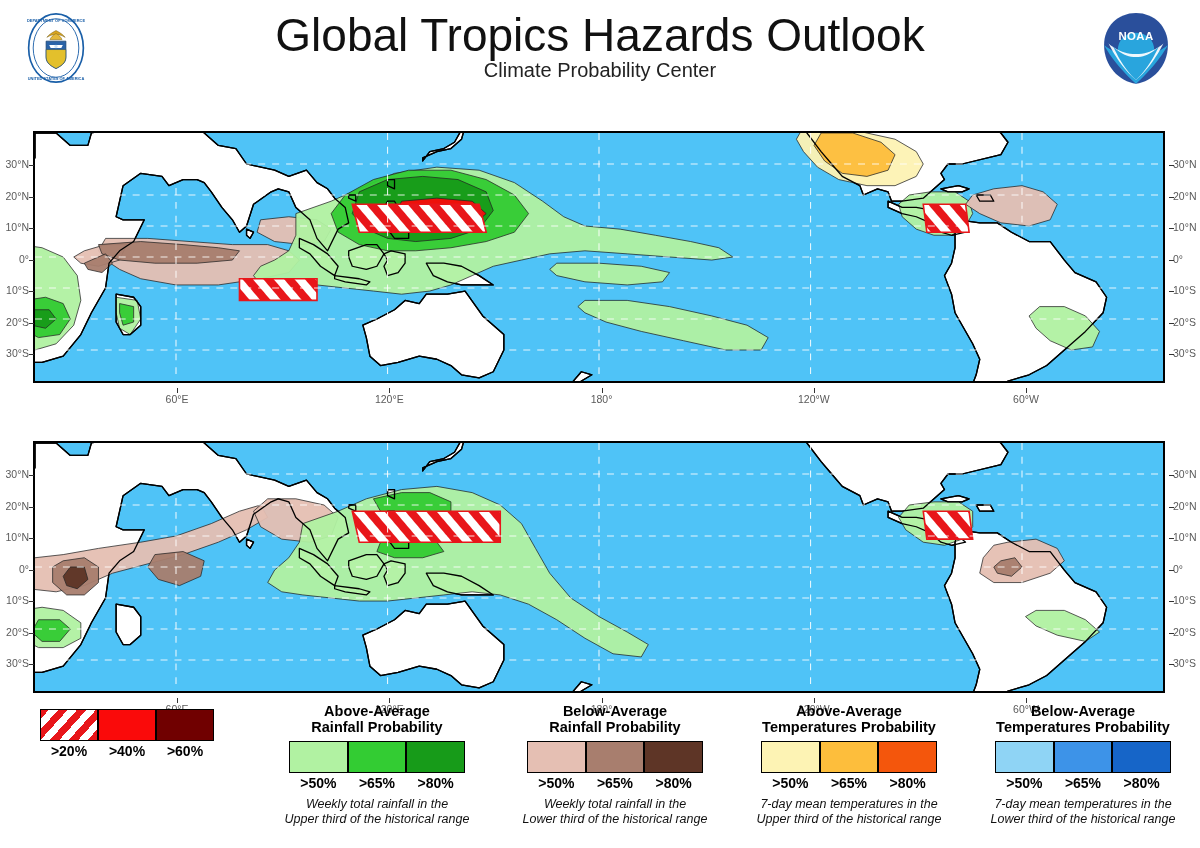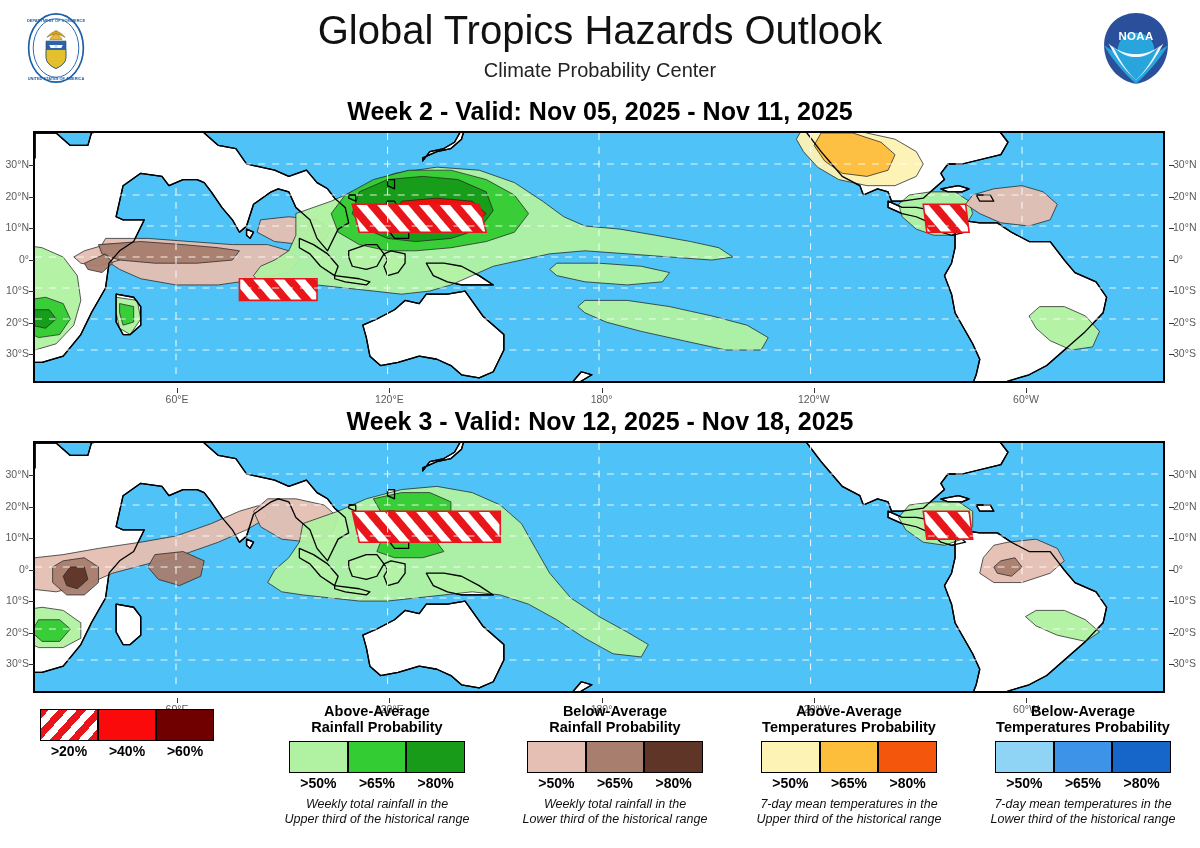--- a/index.html
+++ b/index.html
@@ -10,21 +10,21 @@
     background: #ffffff;
     font-family: "Liberation Sans", sans-serif;
     overflow: hidden;
   }
   #page { position: relative; width: 1200px; height: 848px; background: #fff; }
 
   
   .header { position: absolute; left: 0; top: 0; width: 1200px; height: 125px; }
   .title-main {
     position: absolute; left: 0; top: 8px; width: 1200px;
-    text-align: center; font-size: 40px; font-weight: 400;
+    text-align: center; font-size: 46px; font-weight: 400;
     color: #111; letter-spacing: 0px;
     font-family: "Liberation Sans", sans-serif;
   }
   .title-sub {
     position: absolute; left: 0; top: 59px; width: 1200px;
     text-align: center; font-size: 20px; color: #222;
   }
   .title-week {
     width: 100%; text-align: center; font-size: 25px;
     font-weight: bold; color: #000;
@@ -115,21 +115,20 @@
     <svg class="noaa-logo" viewBox="0 0 100 100">
       <path d="M50 4 C74 4 92 22 92 46 C92 74 72 94 50 97 C28 94 8 74 8 46 C8 22 26 4 50 4Z" fill="#2a4f9b"></path>
       <path d="M50 30 C64 30 74 40 74 53 C74 70 62 82 50 88 C38 82 26 70 26 53 C26 40 36 30 50 30Z" fill="#29a5dd"></path>
       <path d="M8 46 C8 46 20 70 50 97 C80 70 92 46 92 46 C92 46 74 62 50 62 C26 62 8 46 8 46Z" fill="#29a5dd"></path>
       <path d="M14 44 C14 44 28 58 50 58 C72 58 86 44 86 44 C86 44 72 74 50 92 C28 74 14 44 14 44Z" fill="#ffffff" opacity="0.92"></path>
       <path d="M20 48 C20 48 32 62 50 62 C68 62 80 48 80 48 C80 48 68 76 50 92 C32 76 20 48 20 48Z" fill="#29a5dd"></path>
       <text x="50" y="40" text-anchor="middle" fill="#ffffff" font-family="Liberation Sans, sans-serif" font-size="15" font-weight="bold" letter-spacing="0.5">NOAA</text>
     </svg>
   </div>
 
-  <div class="title-week" style="position:absolute;left:0;top:97px;">Week 2 - Valid: Nov 05, 2025 - Nov 11, 2025</div>
 
   <div class="panel">
     <div class="map-frame" id="map2" style="left:33px; top:131px; width:1132px; height:252px;">
       <div class="map-inner" id="map2-inner">
           <svg class="map-svg" viewBox="0 0 1132 252" preserveAspectRatio="none" xmlns="http://www.w3.org/2000/svg">
             <defs>
               <pattern id="hatch2" width="16" height="16" patternTransform="rotate(-40)" patternUnits="userSpaceOnUse">
                 <rect width="16" height="16" fill="#ffffff"></rect>
                 <rect width="8" height="16" fill="#e8161a"></rect>
               </pattern>
@@ -254,21 +253,20 @@
         <div class="tick" style="left:389.3px; top:388px; width:1px; height:5px;"></div>
         <div class="lon-label" style="left:601.5px; top:393px;">180°</div>
         <div class="tick" style="left:601.5px; top:388px; width:1px; height:5px;"></div>
         <div class="lon-label" style="left:813.8px; top:393px;">120°W</div>
         <div class="tick" style="left:813.8px; top:388px; width:1px; height:5px;"></div>
         <div class="lon-label" style="left:1026.0px; top:393px;">60°W</div>
         <div class="tick" style="left:1026.0px; top:388px; width:1px; height:5px;"></div>
       </div>
   </div>
 
-  <div class="title-week" style="position:absolute;left:0;top:407px;">Week 3 - Valid: Nov 12, 2025 - Nov 18, 2025</div>
 
   <div class="panel">
     <div class="map-frame" id="map3" style="left:33px; top:441px; width:1132px; height:252px;">
       <div class="map-inner" id="map3-inner">
           <svg class="map-svg" viewBox="0 0 1132 252" preserveAspectRatio="none" xmlns="http://www.w3.org/2000/svg">
             <defs>
               <pattern id="hatch3" width="16" height="16" patternTransform="rotate(-40)" patternUnits="userSpaceOnUse">
                 <rect width="16" height="16" fill="#ffffff"></rect>
                 <rect width="8" height="16" fill="#e8161a"></rect>
               </pattern>

